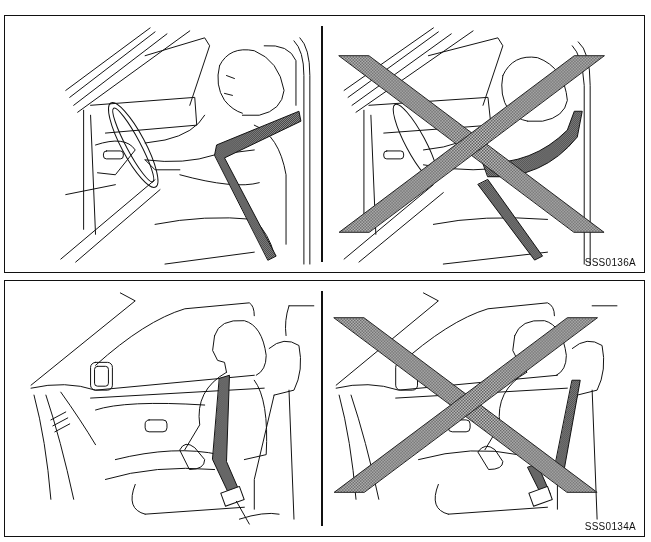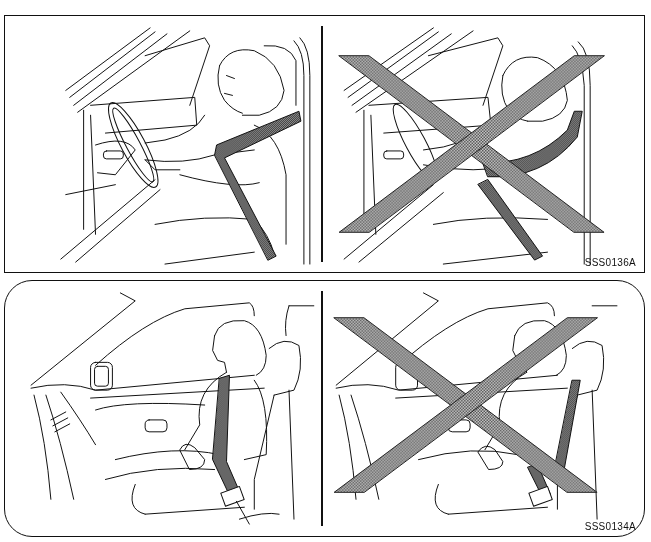--- a/index.html
+++ b/index.html
@@ -1,21 +1,21 @@
 <!DOCTYPE html>
 <html><head>
   <meta charset="utf-8">
   <style>
     html, body { margin: 0; padding: 0; background: #ffffff; }
     body { width: 651px; height: 542px; position: relative; overflow: hidden;
            font-family: "Liberation Sans", sans-serif; }
     .figure { position: absolute; left: 4px; width: 641px; border: 1.5px solid #111;
               box-sizing: border-box; background: #fff; }
     #fig-top { top: 15px; height: 258px; }
-    #fig-bottom { top: 280px; height: 257px; border-radius: 28px; }
+    #fig-bottom { top: 280px; height: 257px; }
     .divider { position: absolute; top: 10px; bottom: 10px; left: 316px; width: 1.5px; background: #111; }
     .panel { position: absolute; top: 0; bottom: 0; }
     .panel.left { left: 0; width: 316px; }
     .panel.right { left: 318px; right: 0; padding-left: 36px; }
     .panel svg { position: absolute; left: 0; top: 0; width: 100%; height: 100%; }
     .fig-code { position: absolute; right: 8px; bottom: 4px; font-size: 10px;
                 letter-spacing: 0.3px; color: #111; }
     .sr { position: absolute; width: 1px; height: 1px; overflow: hidden; clip: rect(0 0 0 0); }
   </style>
 </head>

